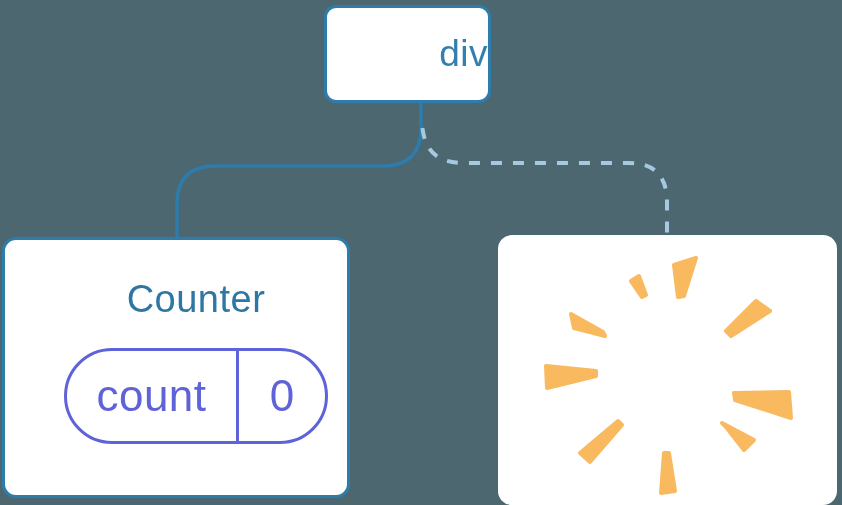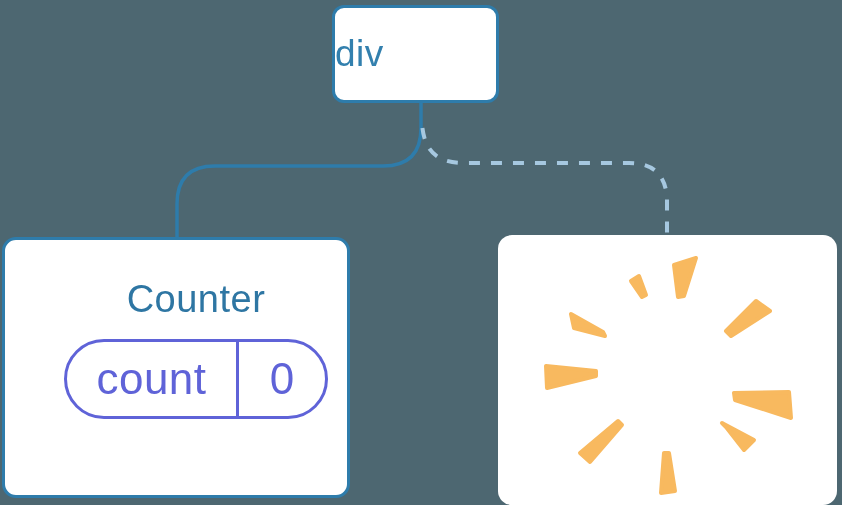--- a/index.html
+++ b/index.html
@@ -25,27 +25,27 @@
 
   .node, .card {
     position: absolute;
     background: #ffffff;
     z-index: 2;
     box-sizing: border-box;
   }
 
   
   .root-node {
-    left: 332px; top: 5px;
+    left: 324px; top: 5px;
     width: 167px; height: 98px;
     border: 3px solid #2e7cab;
     border-radius: 12px;
     display: flex;
     align-items: center;
-    justify-content: flex-start;
+    justify-content: flex-end;
   }
   .root-node .label {
     color: #3380ae;
     font-size: 37px;
     font-weight: 500;
     letter-spacing: 0.5px;
   }
 
   
   .counter-card {
@@ -60,22 +60,22 @@
   }
   .counter-title {
     margin-top: 40px;
     color: #2e76a3;
     font-size: 38px;
     font-weight: 500;
     letter-spacing: 0.5px;
     line-height: 1;
   }
   .state-pill {
-    margin-top: 21px;
-    width: 264px; height: 80px;
+    margin-top: 30px;
+    width: 264px; height: 96px;
     border: 3px solid #5f63d8;
     border-radius: 48px;
     box-sizing: border-box;
     display: flex;
     overflow: hidden;
   }
   .state-pill .state-key {
     flex: 0 0 169px;
     display: flex;
     align-items: center;

